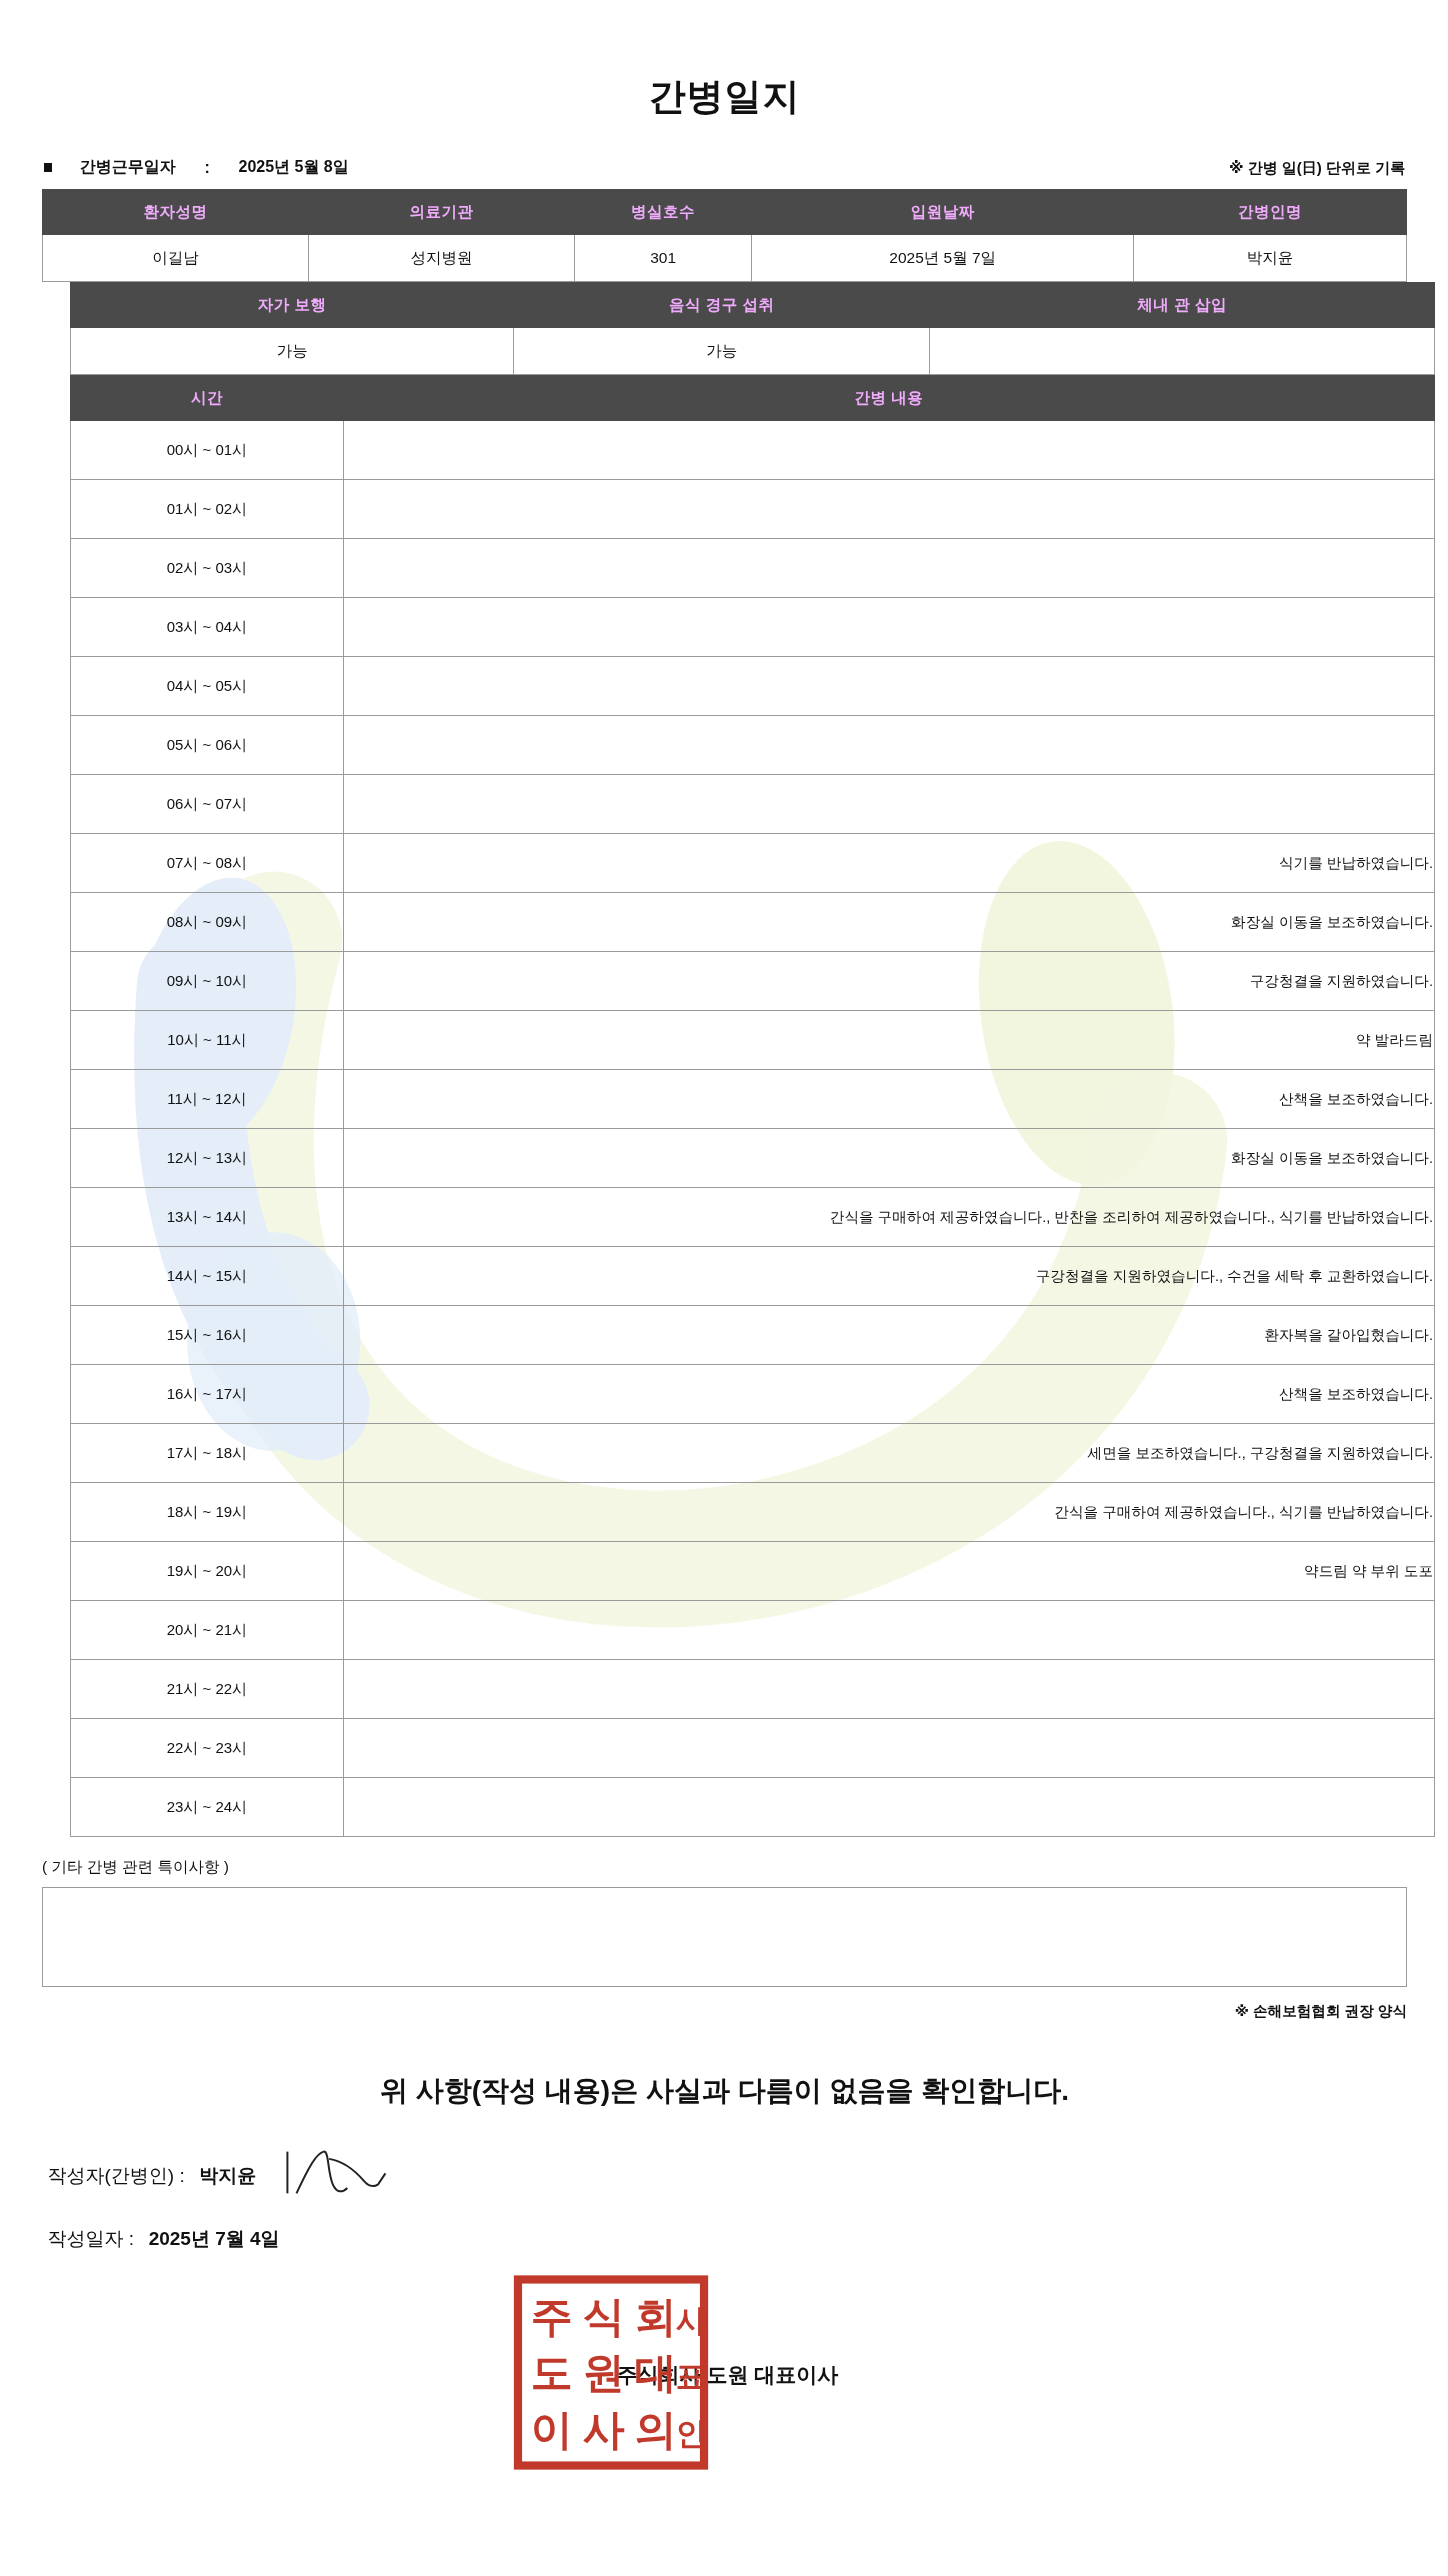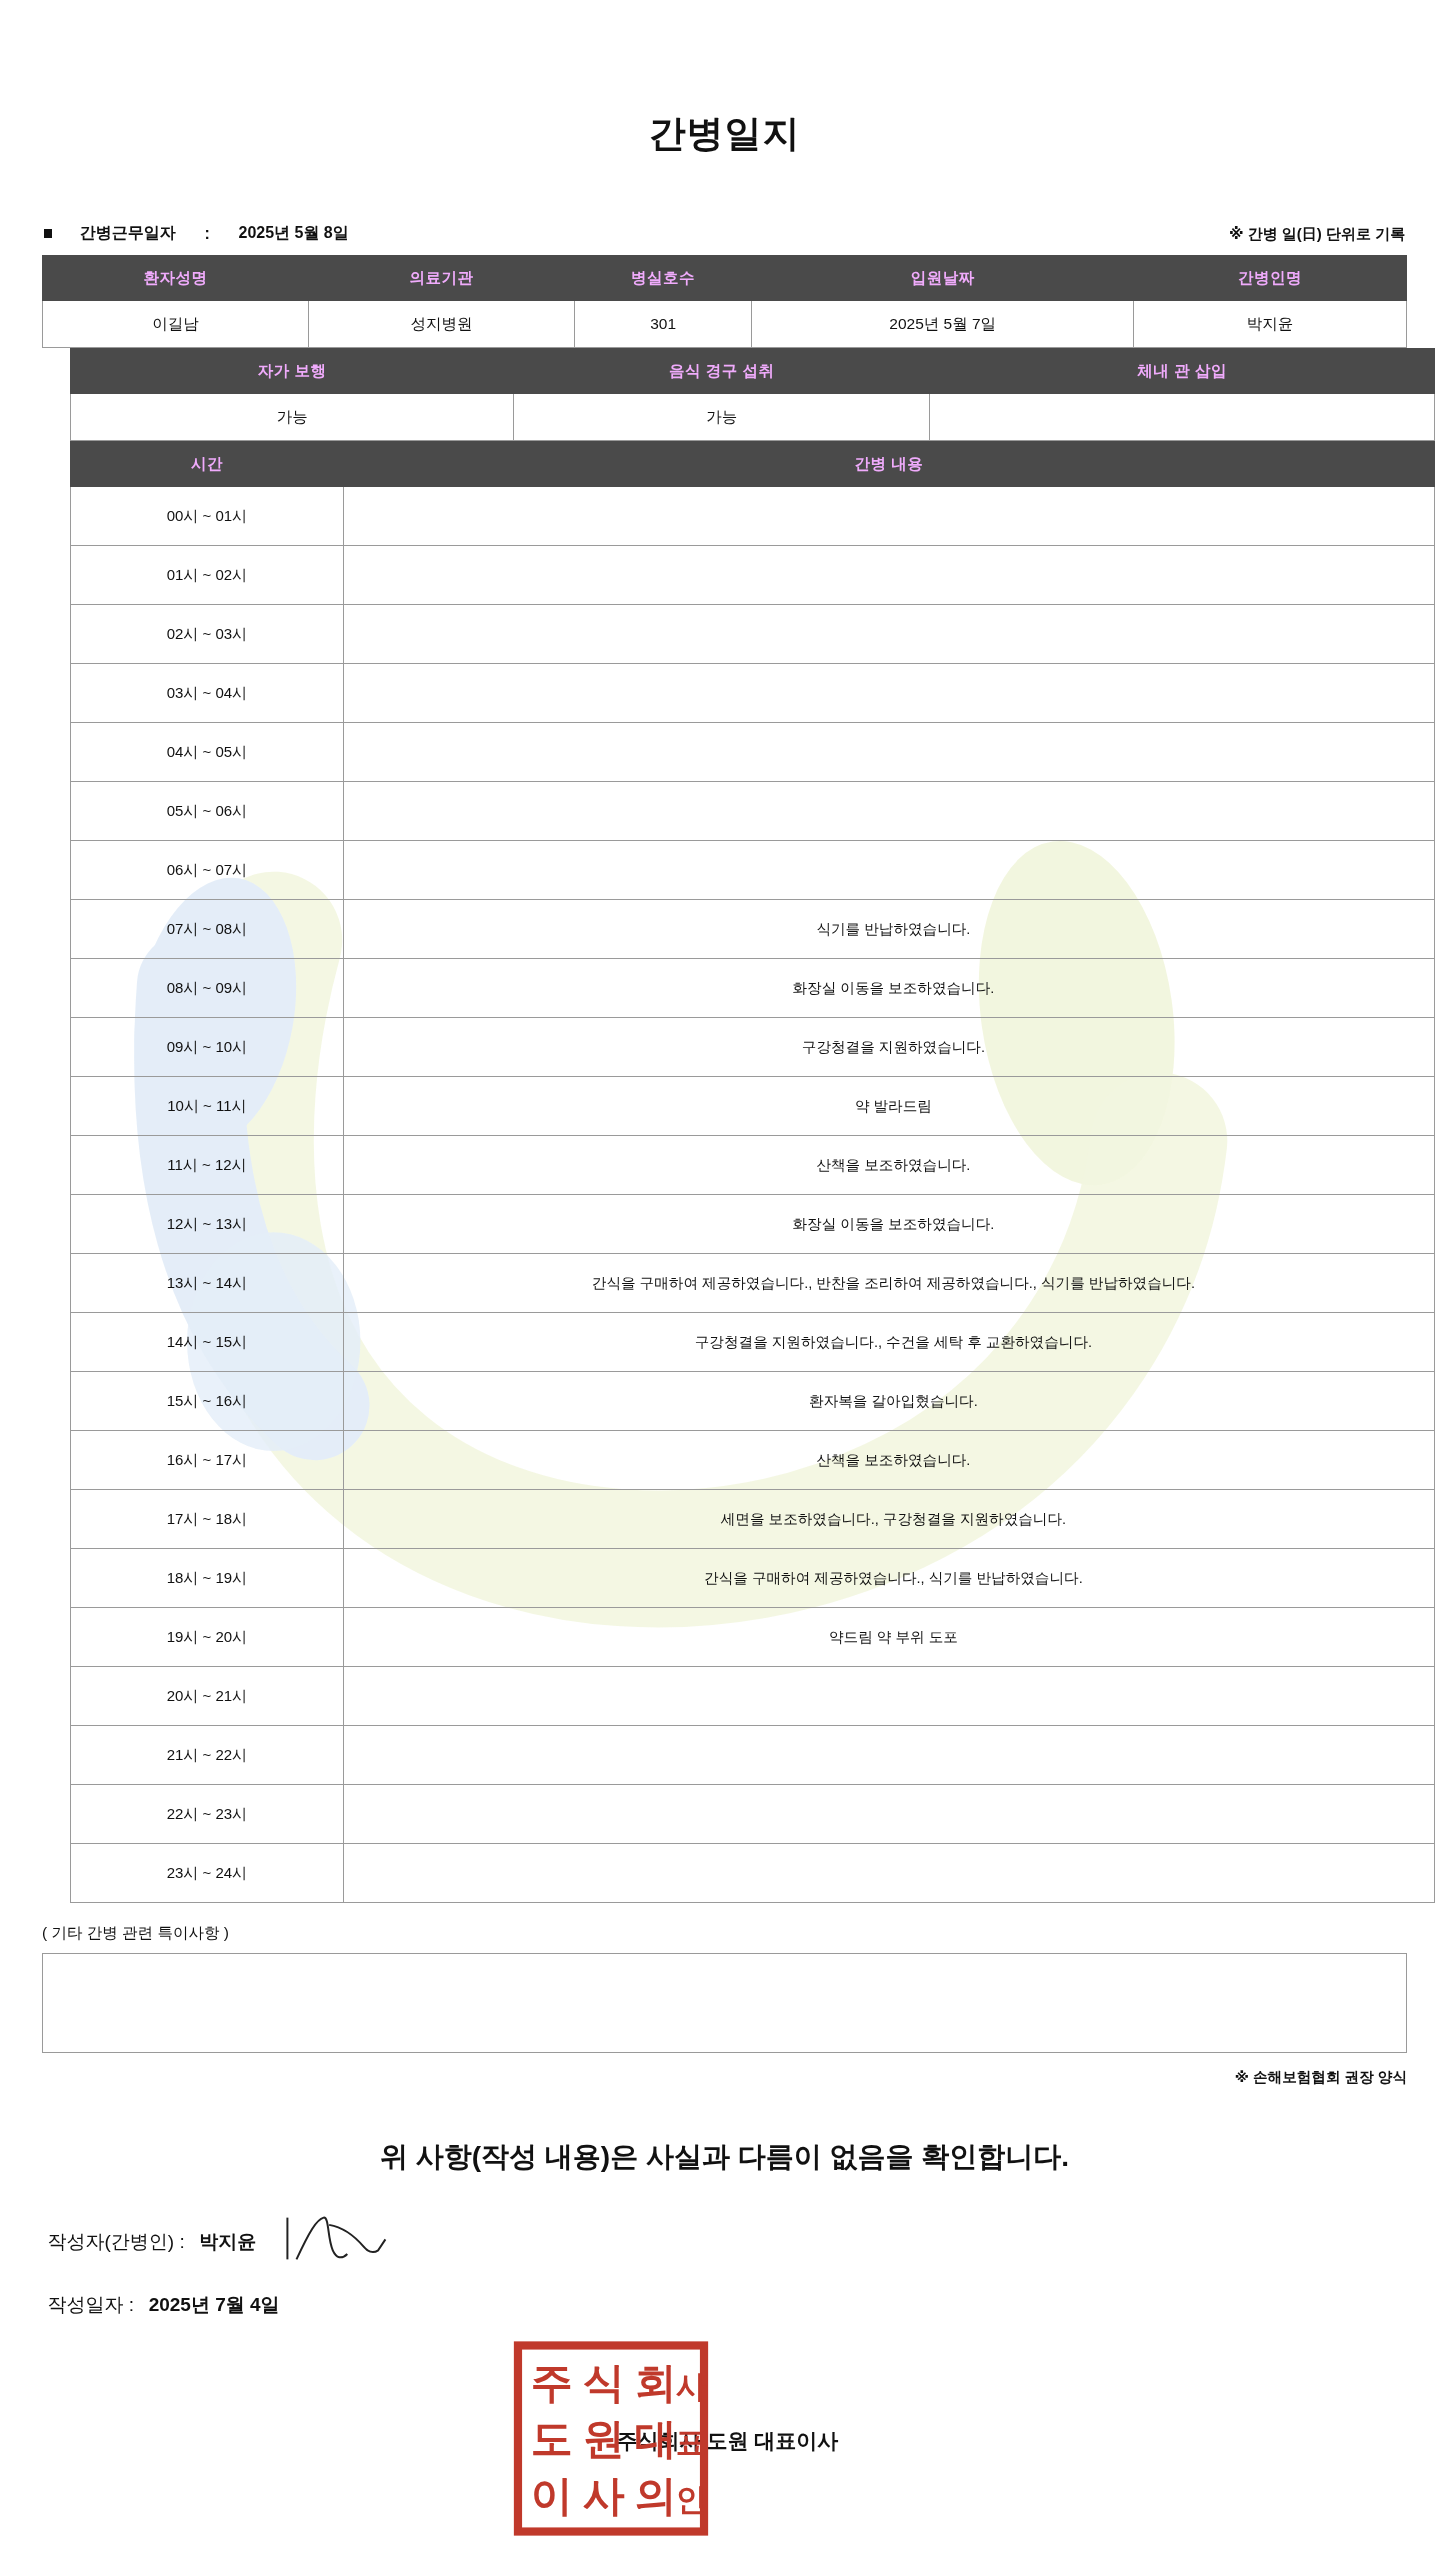--- a/index.html
+++ b/index.html
@@ -32,22 +32,22 @@
   .content {
     position: relative;
     z-index: 2;
     padding: 0 42px;
   }
   .doc-title {
     text-align: center;
     font-size: 37px;
     font-weight: bold;
     letter-spacing: 0.9px;
-    padding-top: 109px;
-    margin: 0 0 64px 0;
+    padding-top: 72px;
+    margin: 0 0 35px 0;
   }
   .meta-row {
     display: flex;
     justify-content: space-between;
     align-items: flex-end;
     font-size: 16px;
     margin-bottom: 11px;
     padding: 0 1.8px;
   }
   .meta-left {
@@ -94,21 +94,21 @@
     background: rgba(255,255,255,0.0);
   }
 
   
   .hours th.time-head { width: 274px; }
   .hours td.time-cell {
     font-size: 15px;
     width: 274px;
   }
   .hours td.content-cell {
-    text-align: center;
+    text-align: right;
     padding-left: 10px;
     font-size: 14.6px;
     height: 56px;
   }
   .hours td.time-cell { height: 56px; }
 
   .section-caption {
     text-align: left;
     font-size: 15.5px;
     font-weight: normal;

